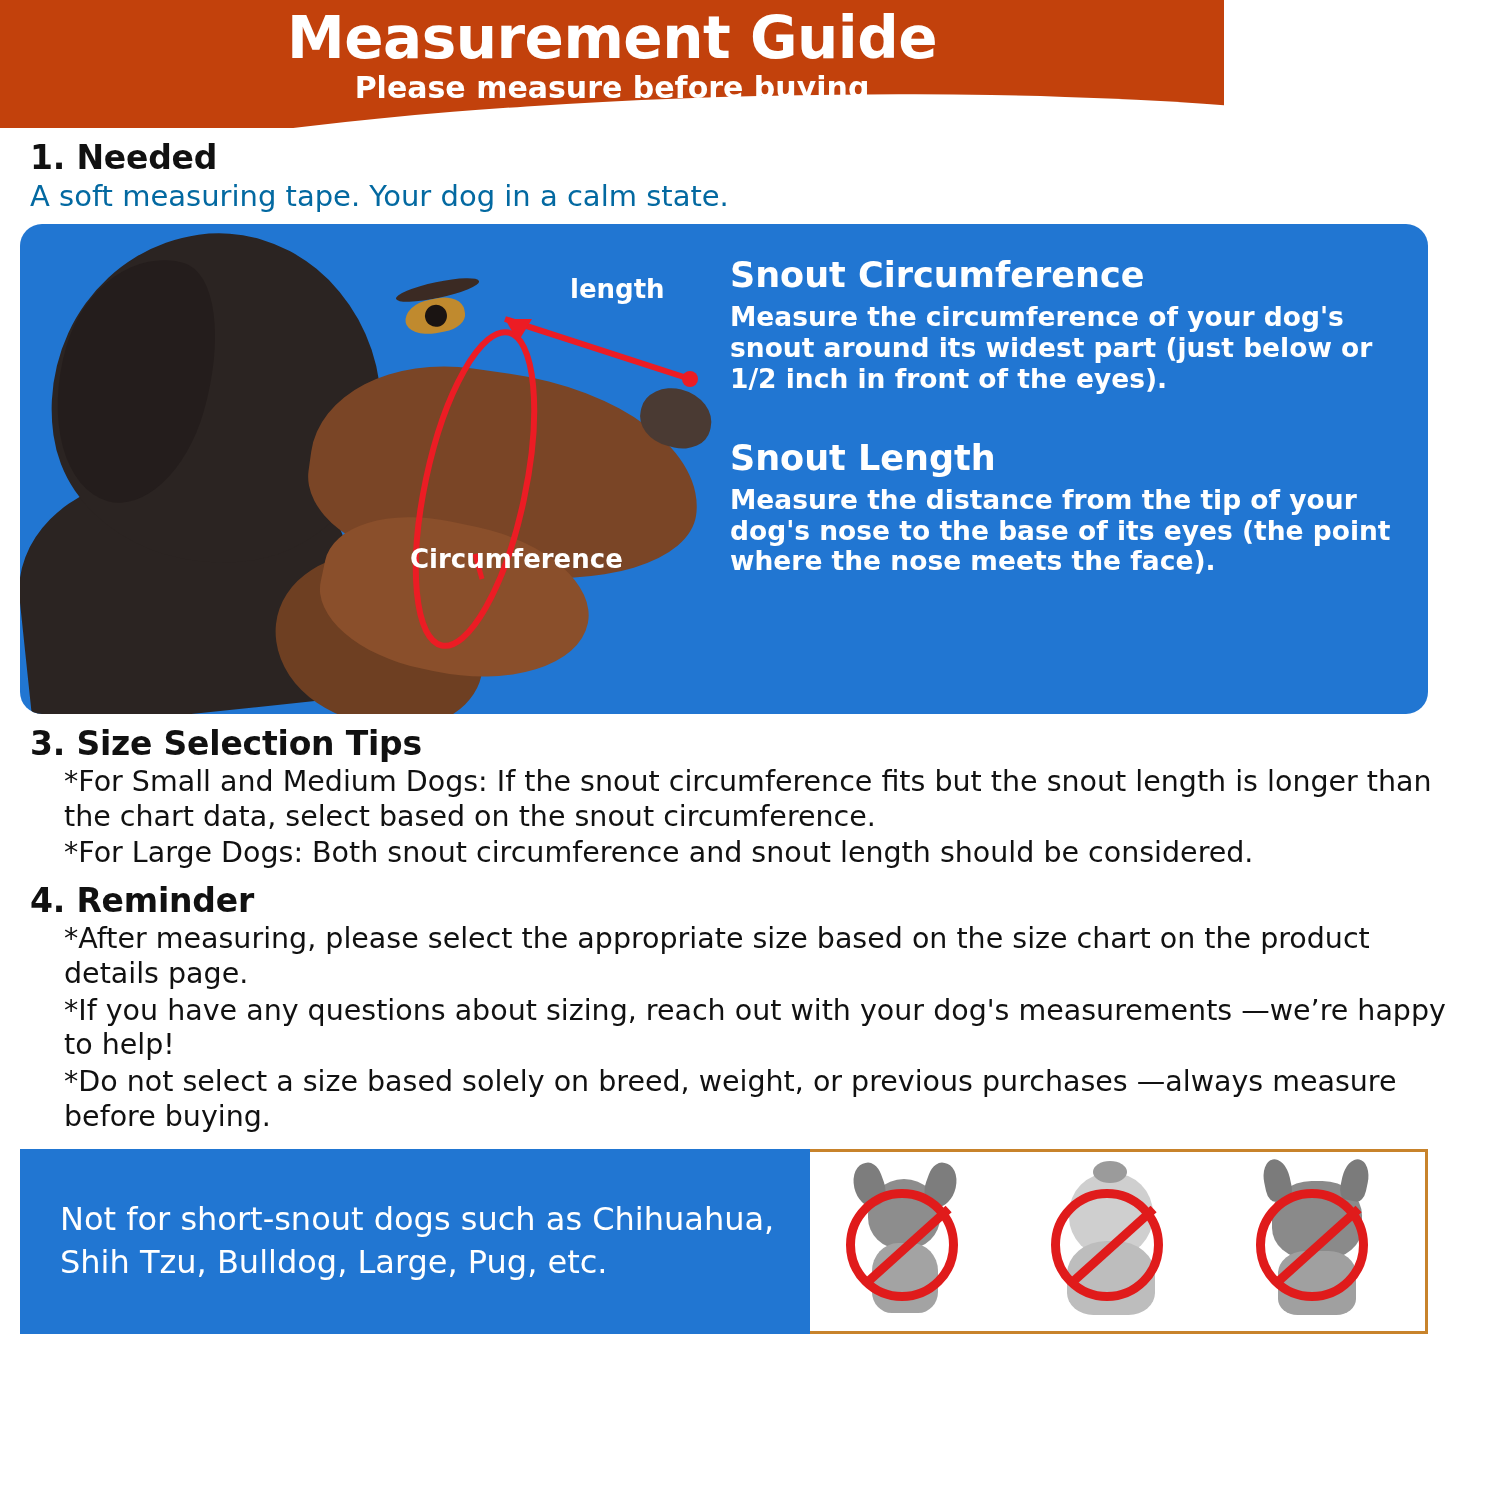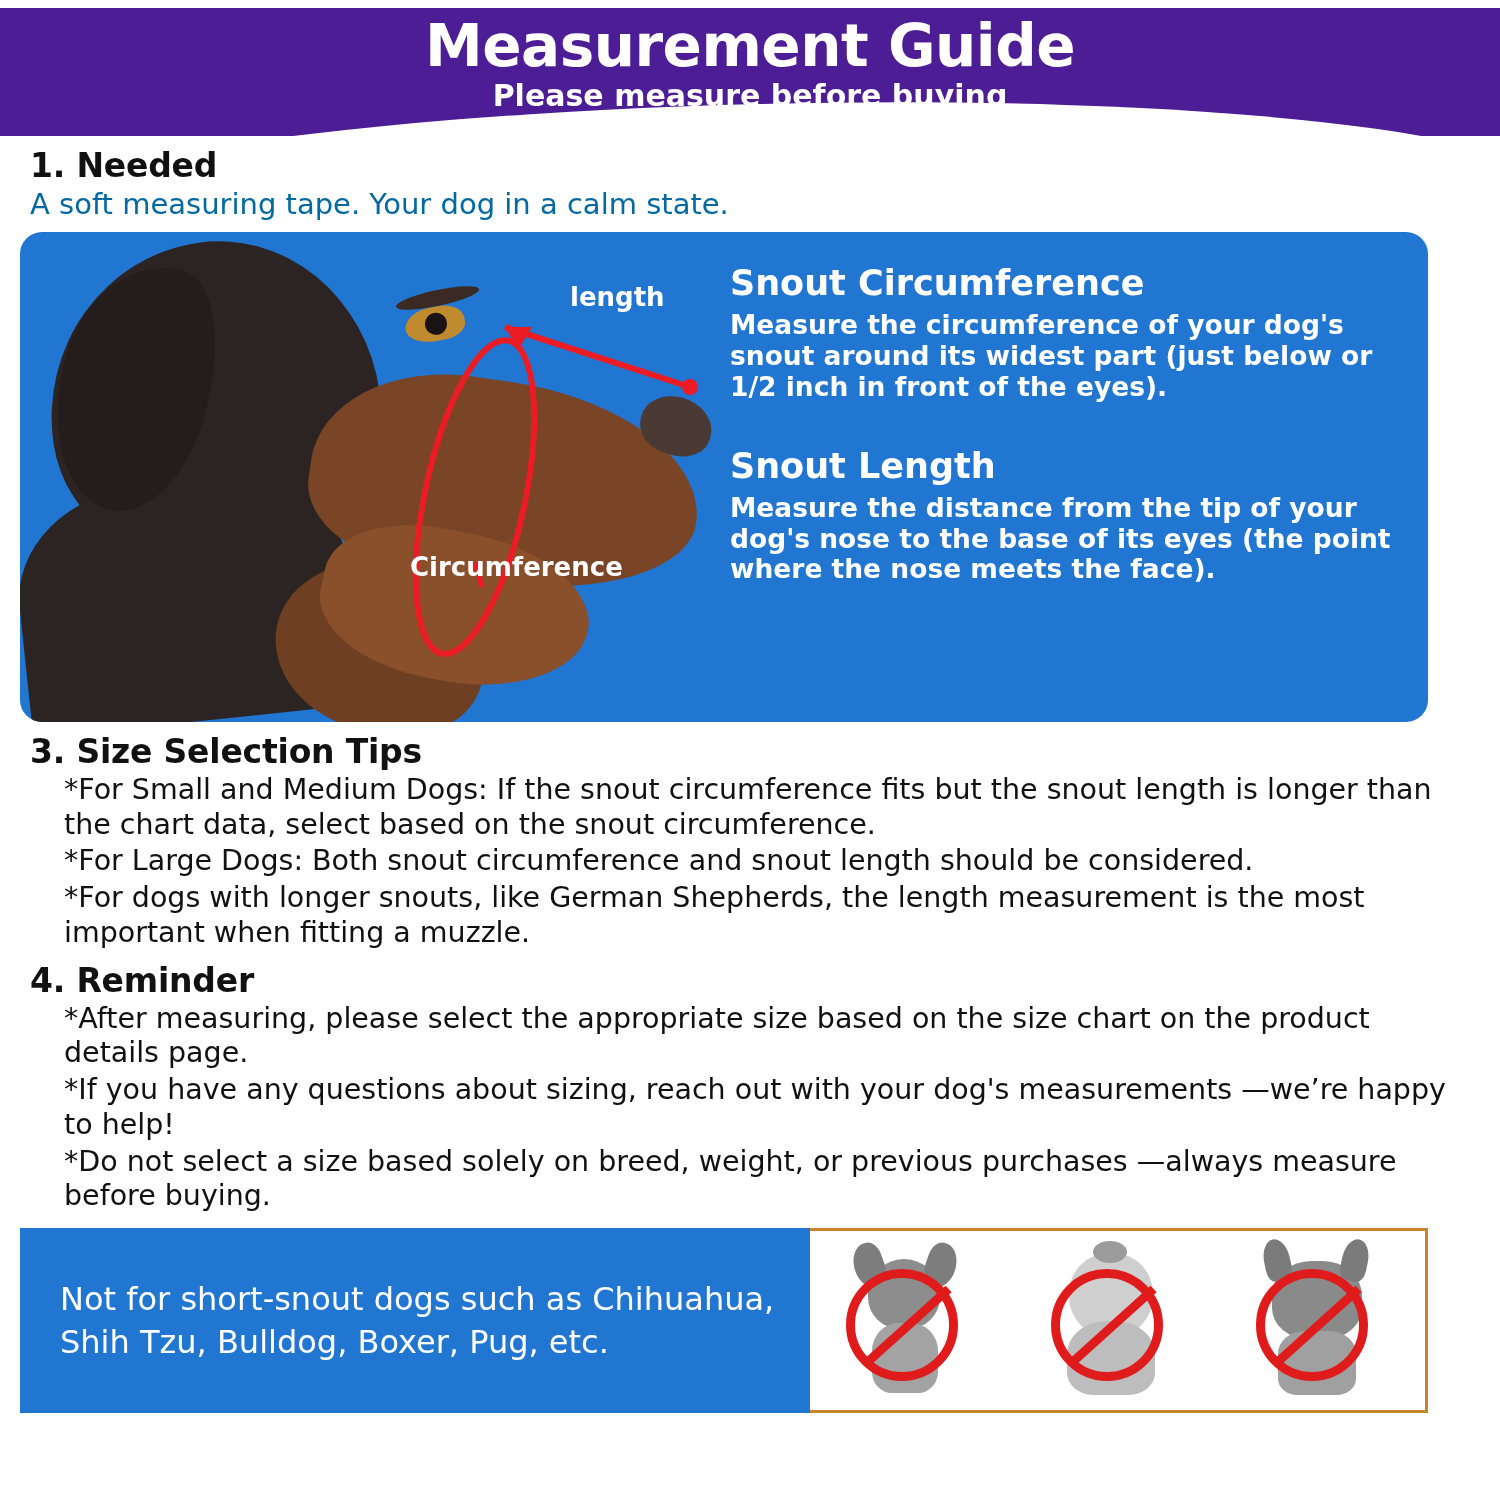--- a/index.html
+++ b/index.html
@@ -10,25 +10,24 @@
     background: #ffffff;
     font-family: "DejaVu Sans", sans-serif;
     color: #111111;
     overflow: hidden;
     position: relative;
   }
 
   
   .header {
     position: relative;
-    width: 1500px;
+    width: 1224px;
     height: 128px;
-    background: #4c1d95;
+    background: #c2410c;
     overflow: hidden;
-    margin-top: 8px;
   }
   .header-inner {
     position: relative;
     z-index: 2;
     text-align: center;
     padding-top: 8px;
   }
   .header-title {
     font-size: 58px;
     font-weight: bold;
@@ -320,34 +319,33 @@
     <div class="pr-text">Measure the distance from the tip of your dog's nose to the base of its eyes (the point where the nose meets the face).</div>
   </div>
 </div>
 
 <div class="content">
 
   <div class="sec-head">3. Size Selection Tips</div>
   <div class="tips-list">
     <p class="ind">*For Small and Medium Dogs: If the snout circumference fits but the snout length is longer than the chart data, select based on the snout circumference.</p>
     <p class="ind">*For Large Dogs: Both snout circumference and snout length should be considered.</p>
-    <p class="ind">*For dogs with longer snouts, like German Shepherds, the length measurement is the most important when fitting a muzzle.</p>
   </div>
 
   <div class="sec-head">4. Reminder</div>
   <div class="rem-list">
     <p class="ind">*After measuring, please select the appropriate size based on the size chart on the product details page.</p>
     <p class="ind">*If you have any questions about sizing, reach out with your dog's measurements —we’re happy to help!</p>
     <p class="ind">*Do not select a size based solely on breed, weight, or previous purchases —always measure before buying.</p>
   </div>
 </div>
 
 <div class="footer">
   <div class="footer-blue">
-    <div class="footer-text">Not for short-snout dogs such as Chihuahua, Shih Tzu, Bulldog, Boxer, Pug, etc.</div>
+    <div class="footer-text">Not for short-snout dogs such as Chihuahua, Shih Tzu, Bulldog, Large, Pug, etc.</div>
   </div>
   <div class="footer-photos">
 
     <div class="dogpic">
       <div class="dp-body" style="left:40px;top:18px;width:72px;height:70px;border-radius:50% 50% 45% 45%;background:#8d8d8d;"></div>
       <div class="dp-body" style="left:26px;top:2px;width:30px;height:44px;border-radius:60% 40% 50% 50%;transform:rotate(-20deg);background:#7d7d7d;"></div>
       <div class="dp-body" style="left:98px;top:2px;width:30px;height:44px;border-radius:40% 60% 50% 50%;transform:rotate(20deg);background:#7d7d7d;"></div>
       <div class="dp-body" style="left:44px;top:82px;width:66px;height:70px;border-radius:40% 40% 30% 30%;background:#a3a3a3;"></div>
       <div class="noentry"></div>
     </div>

